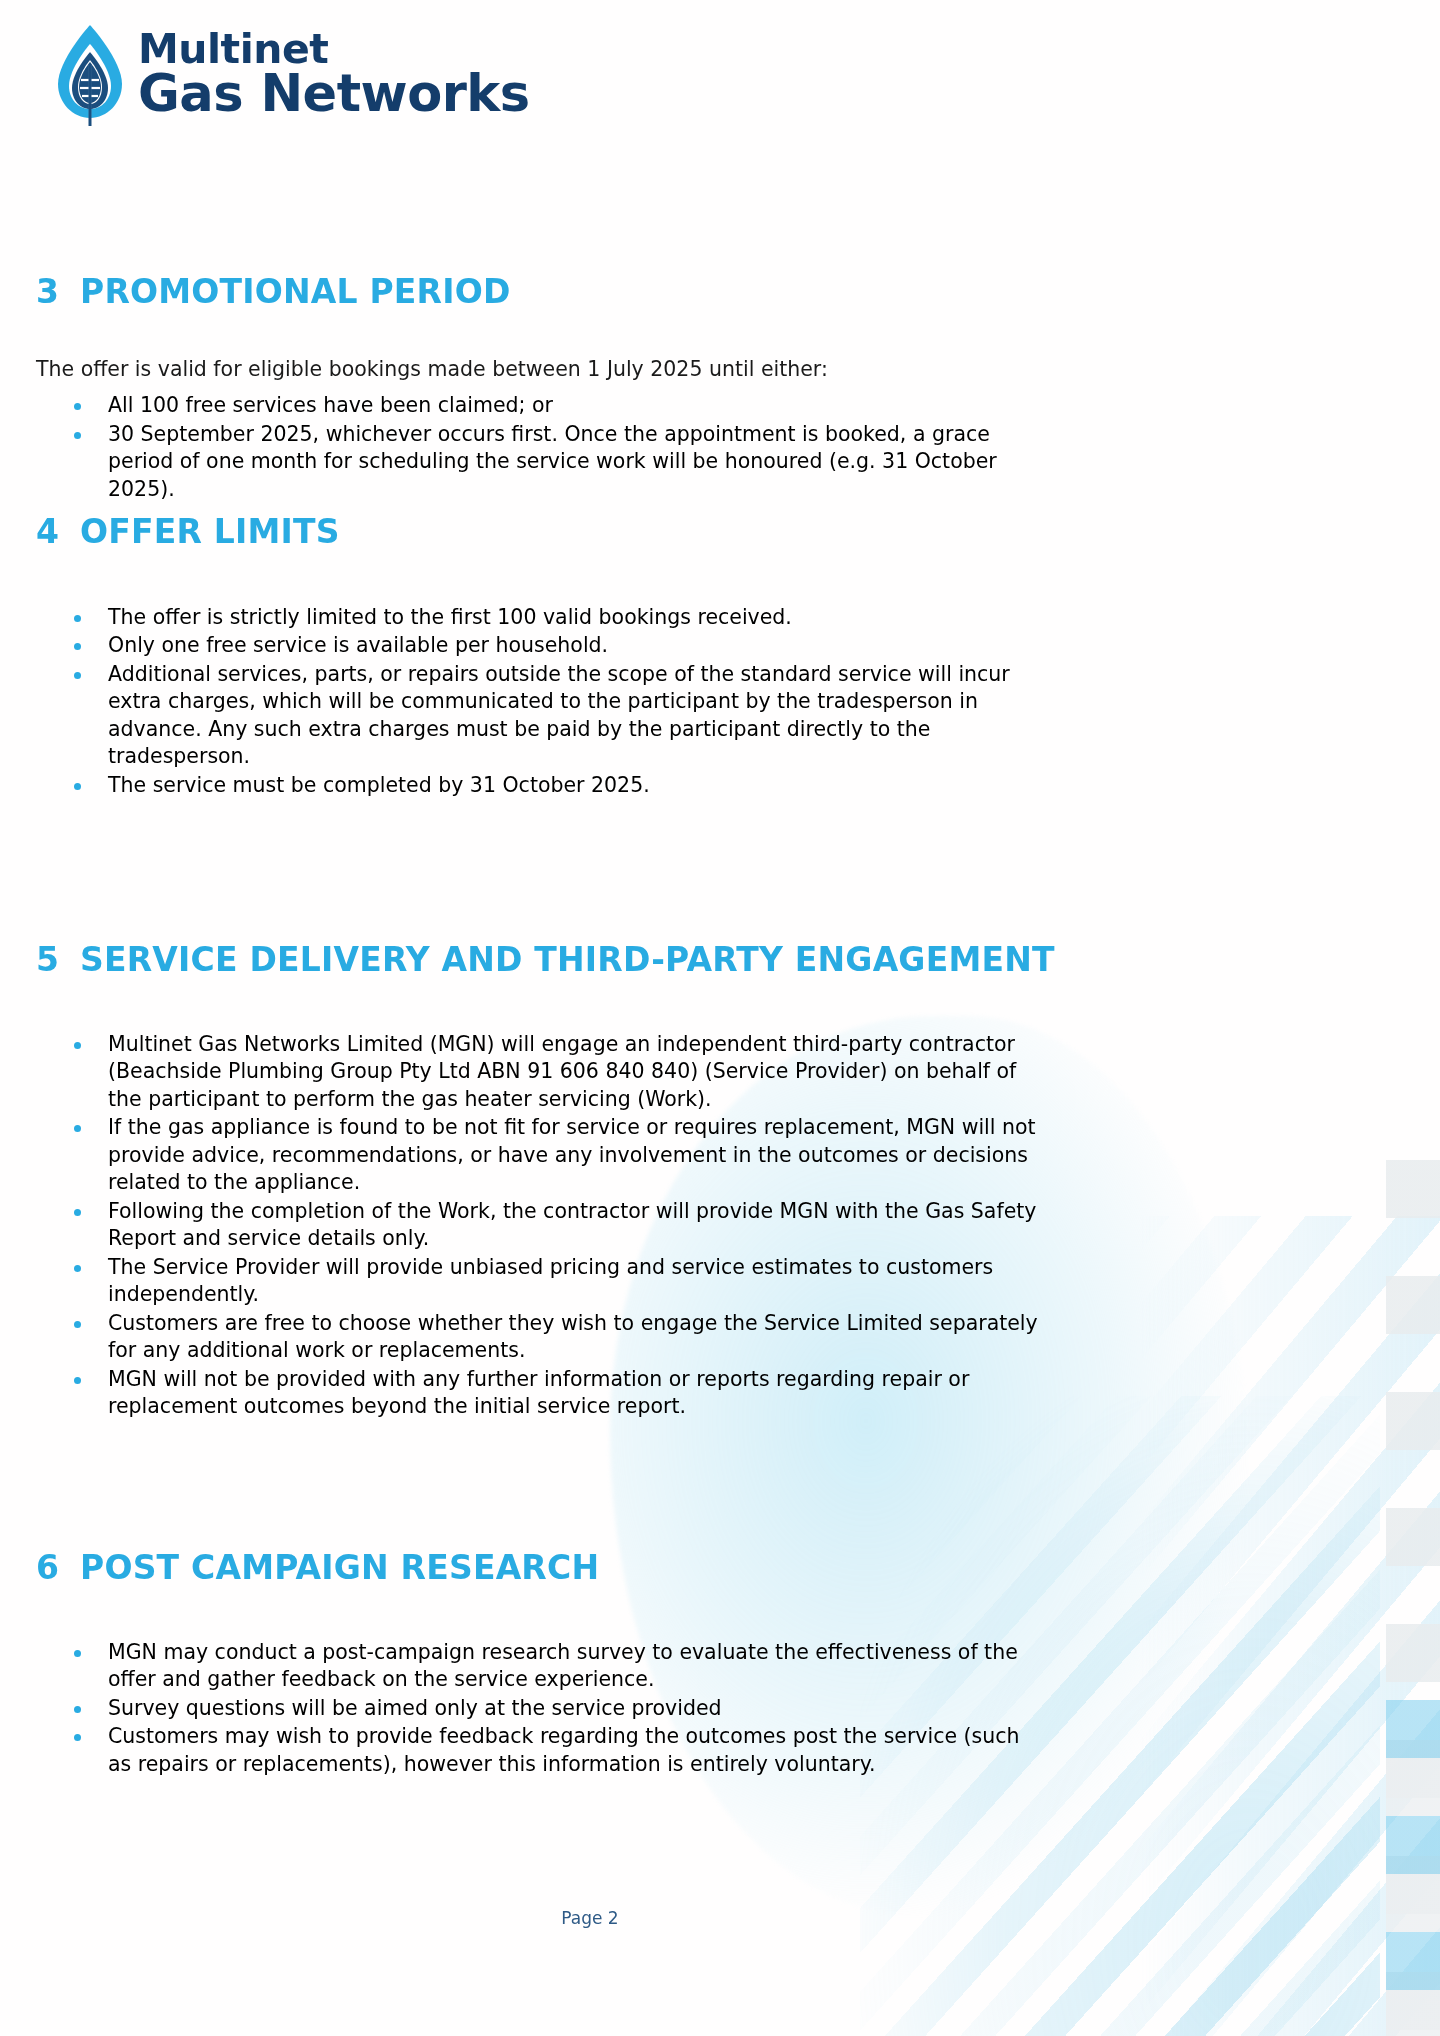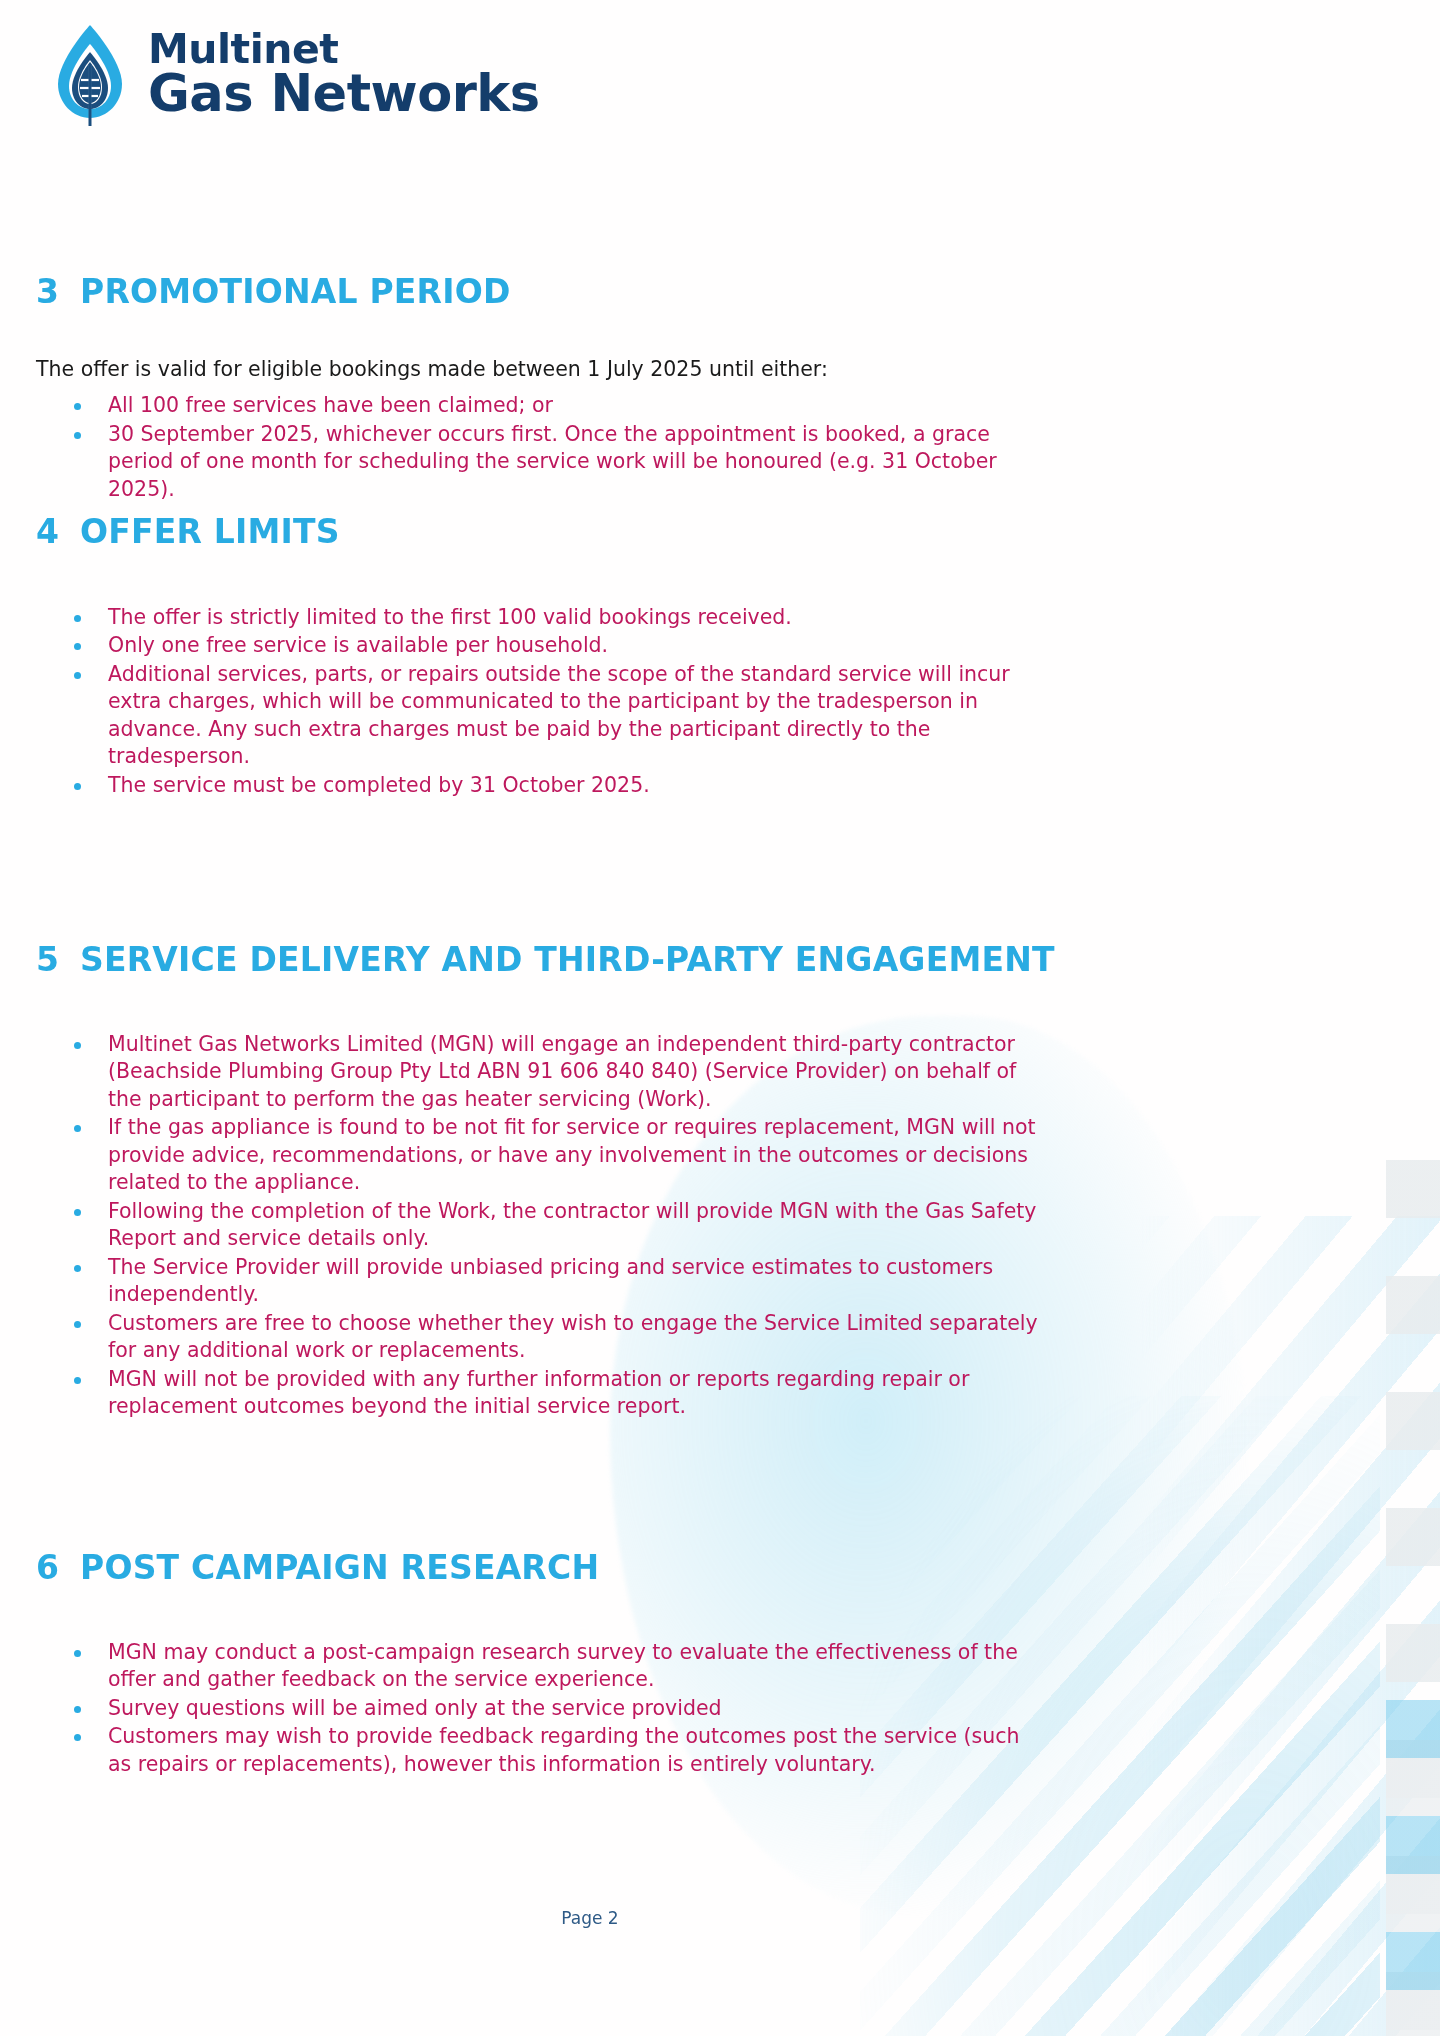--- a/index.html
+++ b/index.html
@@ -107,21 +107,21 @@
     padding: 0;
   }
 
   
   .logo-block {
     position: absolute;
     left: 52px;
     top: 22px;
     display: flex;
     align-items: center;
-    gap: 20px;
+    gap: 10px;
   }
   .logo-mark { width: 76px; height: 104px; display: block; }
   .logo-words {
     display: flex;
     flex-direction: column;
     line-height: 0.98;
     font-family: "DejaVu Sans", sans-serif;
     font-weight: bold;
     color: #143D6B;
     letter-spacing: -0.5px;
@@ -156,21 +156,21 @@
   ul.bullets {
     list-style: none;
     margin: 0;
     padding: 0;
   }
   ul.bullets li {
     position: relative;
     padding-left: 108px;
     margin: 0 0 1px 0;
     font-size: 20.5px;
-    color: #be185d;
+    color: #000000;
     line-height: 1.34;
   }
   ul.bullets li::before {
     content: "";
     position: absolute;
     left: 74px;
     top: 11px;
     width: 7px;
     height: 7px;
     border-radius: 50%;

